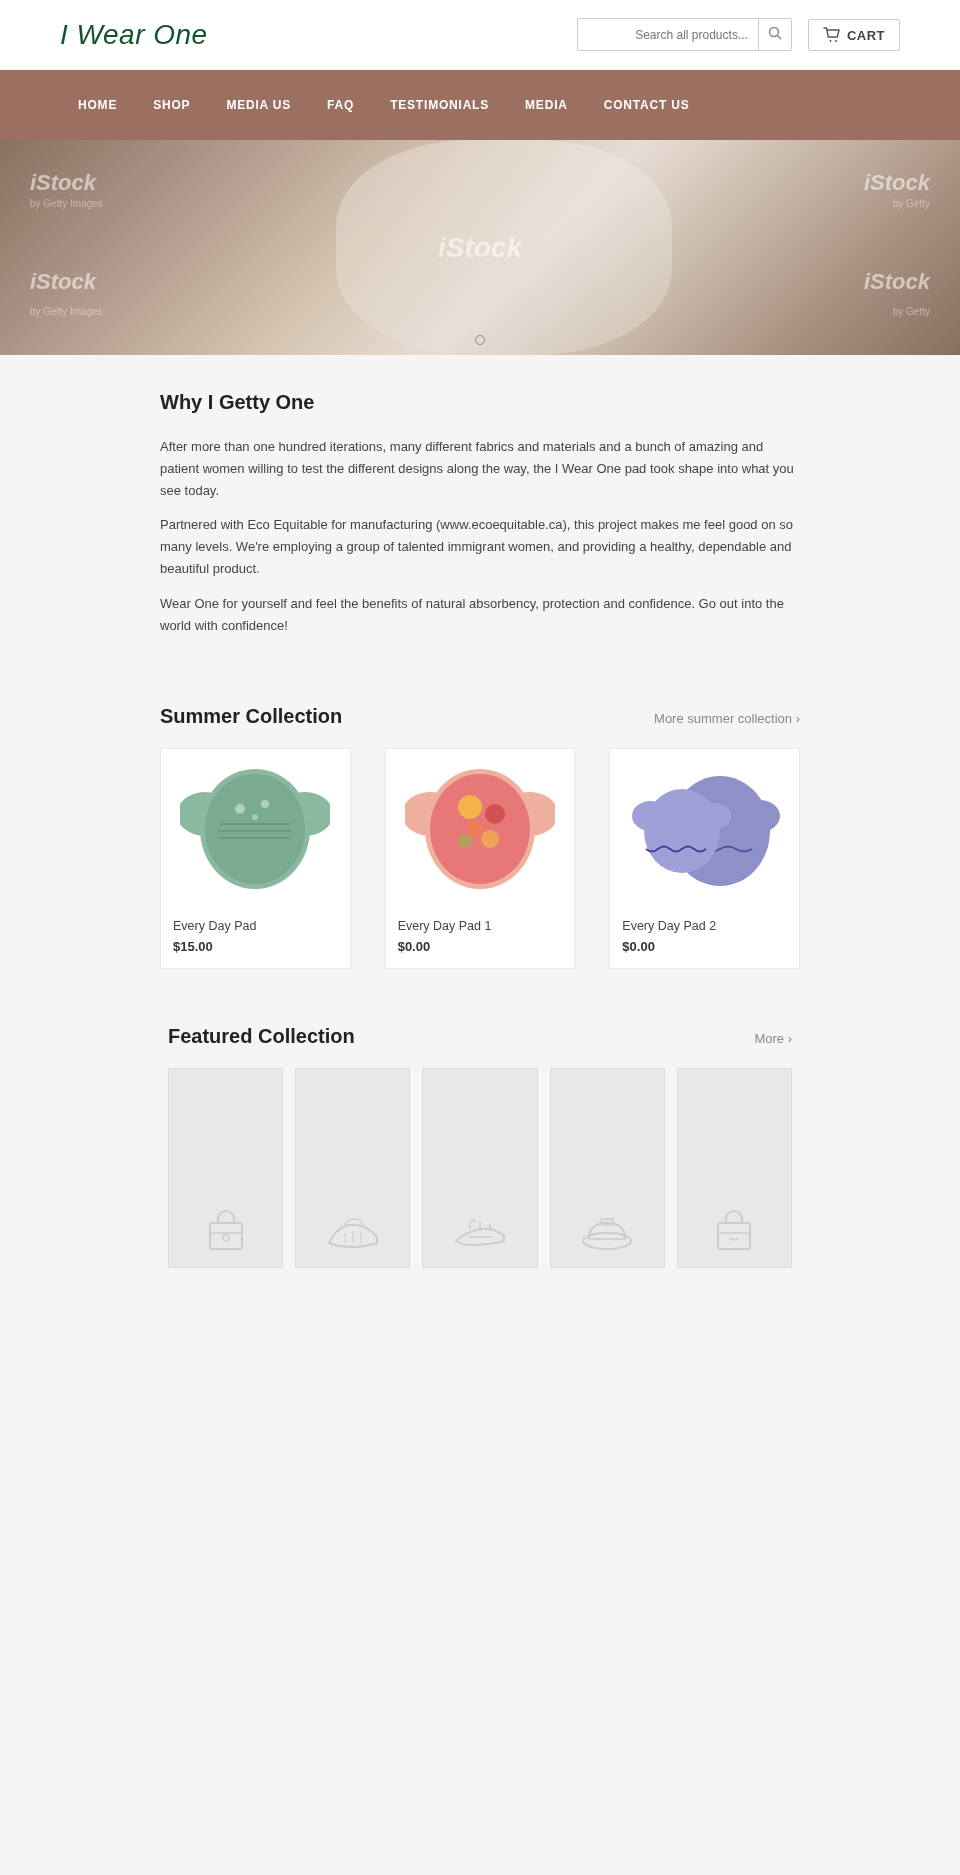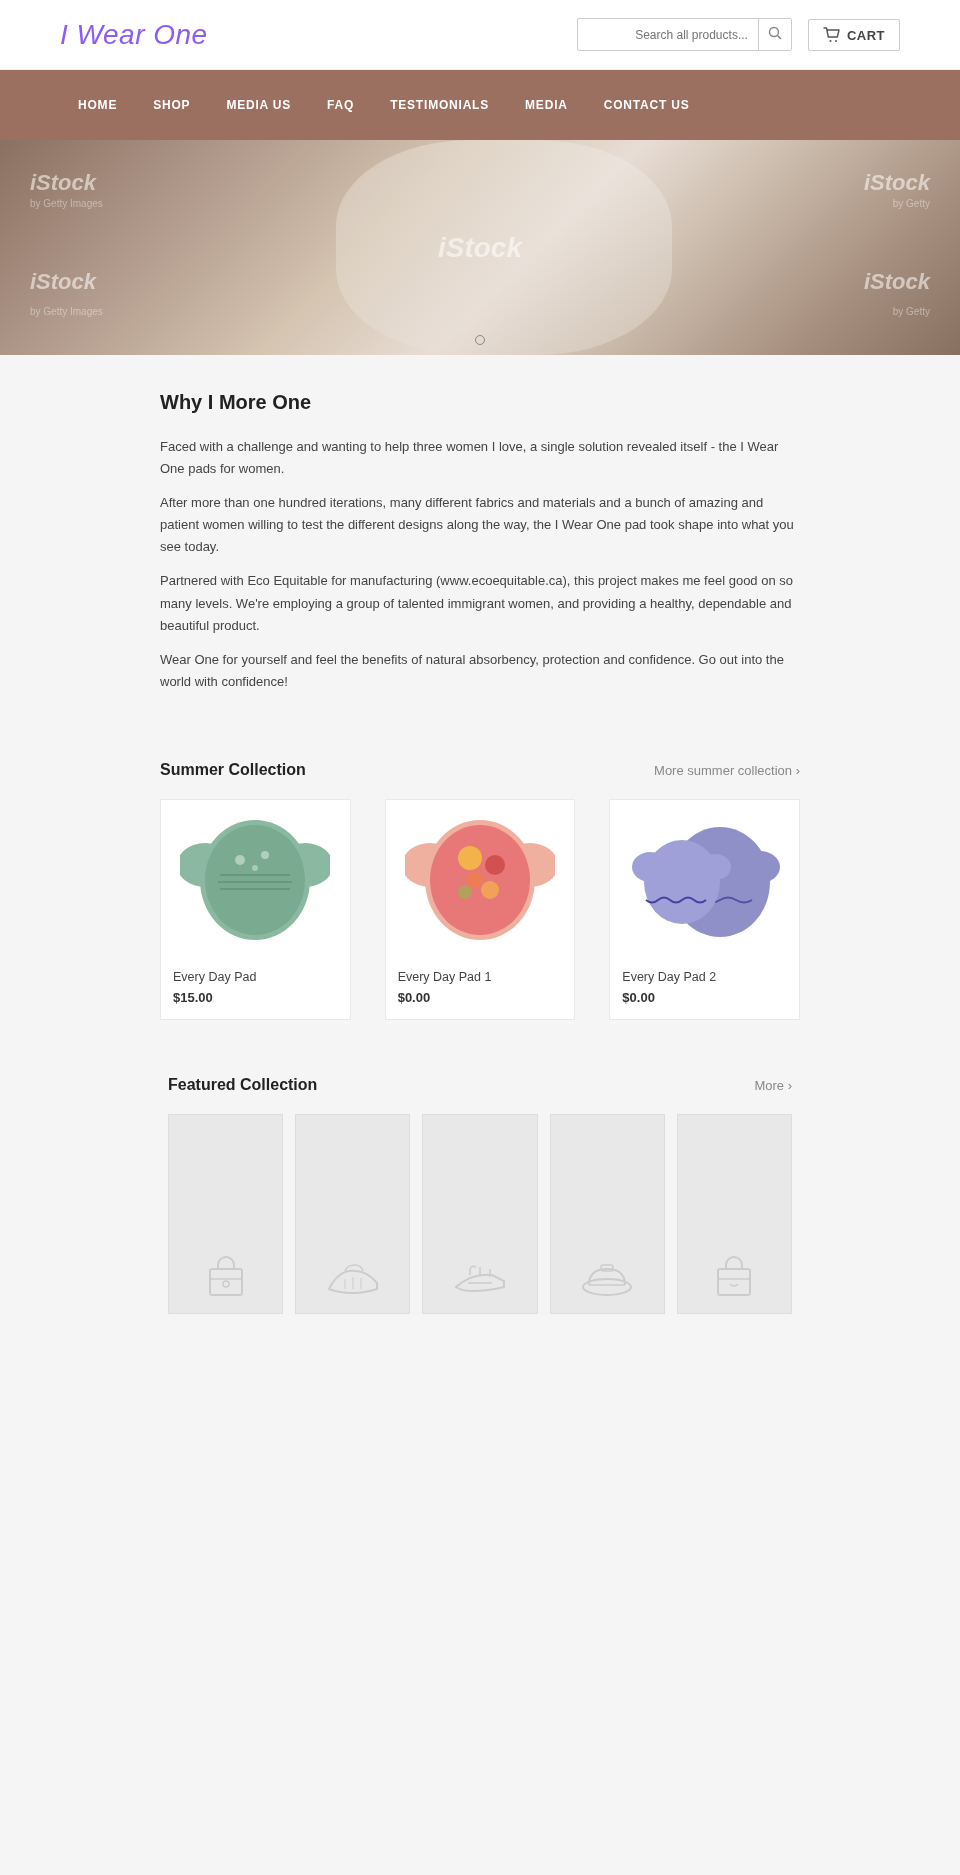--- a/index.html
+++ b/index.html
@@ -10,21 +10,21 @@
       background: #fff;
       display: flex;
       align-items: center;
       justify-content: space-between;
       padding: 18px 60px;
       border-bottom: 1px solid #eee;
     }
     .logo {
       font-size: 28px;
       font-style: italic;
-      color: #8b5cf6;
+      color: #14532d;
       font-weight: 400;
       letter-spacing: 0.5px;
     }
     .header-right {
       display: flex;
       align-items: center;
       gap: 16px;
     }
     .search-form {
       display: flex;
@@ -168,21 +168,21 @@
     .collection-section {
       padding: 28px 0 20px;
     }
     .collection-header {
       display: flex;
       align-items: baseline;
       justify-content: space-between;
       margin-bottom: 20px;
     }
     .collection-title {
-      font-size: 16px;
+      font-size: 20px;
       font-weight: 700;
       color: #222;
     }
     .collection-more {
       font-size: 13px;
       color: #888;
       cursor: pointer;
     }
     .products-grid {
       display: grid;
@@ -300,22 +300,21 @@
     <span class="getty-sub gs3">by Getty Images</span>
     <span class="getty-sub gs4">by Getty</span>
   </div>
   <div class="hero-dot"></div>
 </div>
 
 <div style="background:#f5f5f5; width:100%;">
 <div class="main">
 
   <section class="why-section">
-    <h2 class="why-title">Why I More One</h2>
-    <p class="why-text">Faced with a challenge and wanting to help three women I love, a single solution revealed itself - the I Wear One pads for women.</p>
+    <h2 class="why-title">Why I Getty One</h2>
     <p class="why-text">After more than one hundred iterations, many different fabrics and materials and a bunch of amazing and patient women willing to test the different designs along the way, the I Wear One pad took shape into what you see today.</p>
     <p class="why-text">Partnered with Eco Equitable for manufacturing (www.ecoequitable.ca), this project makes me feel good on so many levels. We're employing a group of talented immigrant women, and providing a healthy, dependable and beautiful product.</p>
     <p class="why-text">Wear One for yourself and feel the benefits of natural absorbency, protection and confidence. Go out into the world with confidence!</p>
   </section>
 
   <section class="collection-section">
     <div class="collection-header">
       <h2 class="collection-title">Summer Collection</h2>
       <span class="collection-more">More summer collection ›</span>
     </div>

